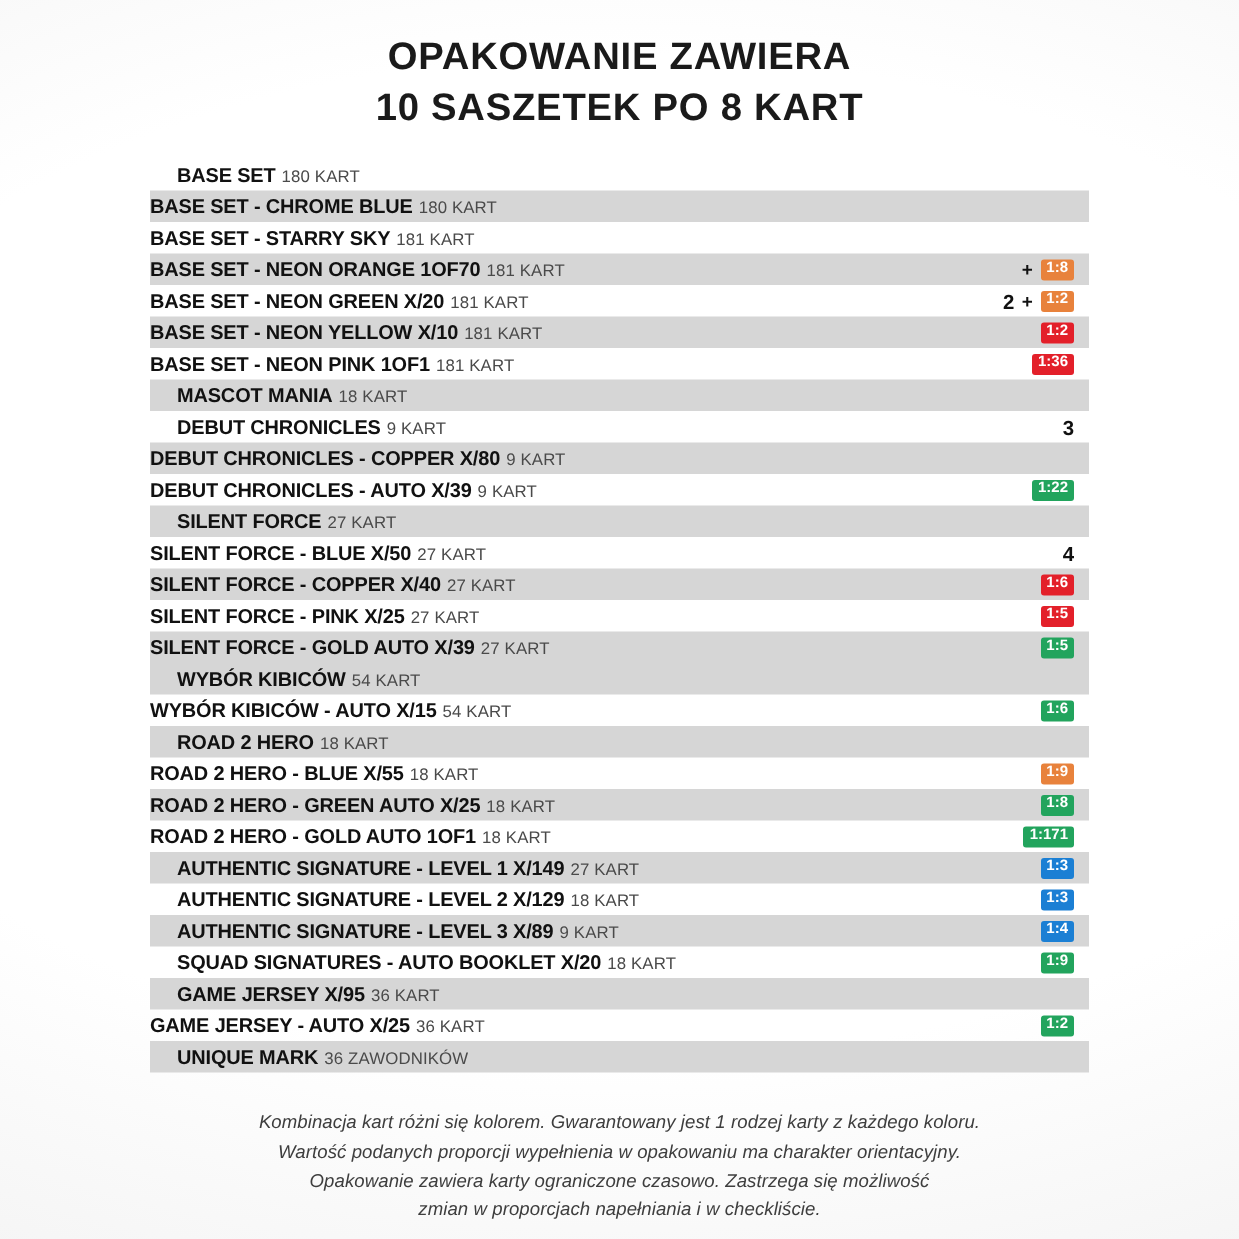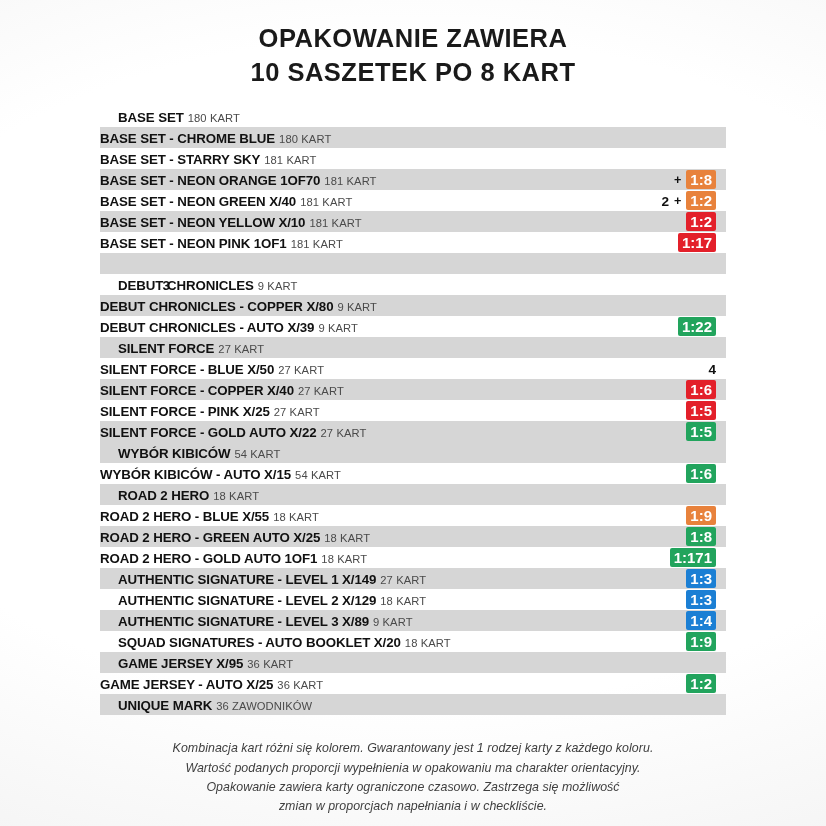--- a/index.html
+++ b/index.html
@@ -87,21 +87,21 @@
     margin-top:44px;
   }
   .plus{
     font-size:12.6px;
     font-weight:700;
     color:#111111;
     margin:0 -1px;
   }
   .badge{
     display:inline-block;
-    font-size:15px;
+    font-size:10px;
     font-weight:700;
     color:#ffffff;
     letter-spacing:0px;
     padding:1.5px 4px 2.5px 4px;
     border-radius:2px;
     line-height:1;
   }
 
   
   .footer{
@@ -147,40 +147,41 @@
       </div>
       <div class="row lvl1 stripe">
         <div class="label"><span class="name">BASE SET - NEON ORANGE 1OF70</span><span class="qty">181 KART</span></div>
         <div class="value">
           <span class="count">2</span>
           <span class="plus">+</span>
           <span class="badge" style="background: rgb(232, 130, 60);">1:8</span>
         </div>
       </div>
       <div class="row lvl1 plain">
-        <div class="label"><span class="name">BASE SET - NEON GREEN X/40</span><span class="qty">181 KART</span></div>
+        <div class="label"><span class="name">BASE SET - NEON GREEN X/20</span><span class="qty">181 KART</span></div>
         <div class="value">
           <span class="count">1</span>
           <span class="plus">+</span>
           <span class="badge" style="background: rgb(232, 130, 60);">1:2</span>
         </div>
       </div>
       <div class="row lvl1 stripe">
         <div class="label"><span class="name">BASE SET - NEON YELLOW X/10</span><span class="qty">181 KART</span></div>
         <div class="value">
           <span class="badge" style="background: rgb(227, 32, 42);">1:2</span>
         </div>
       </div>
       <div class="row lvl1 plain">
         <div class="label"><span class="name">BASE SET - NEON PINK 1OF1</span><span class="qty">181 KART</span></div>
         <div class="value">
-          <span class="badge" style="background: rgb(227, 32, 42);">1:17</span>
-        </div>
-      </div>
-      <div class="row lvl0 stripe">
+          <span class="badge" style="background: rgb(227, 32, 42);">1:36</span>
+        </div>
+      </div>
+      <div class="row lvl0 stripe">
+        <div class="label"><span class="name">MASCOT MANIA</span><span class="qty">18 KART</span></div>
         <div class="value">
           <span class="count">3</span>
         </div>
       </div>
       <div class="row lvl0 plain">
         <div class="label"><span class="name">DEBUT CHRONICLES</span><span class="qty">9 KART</span></div>
         <div class="value">
           <span class="count">2</span>
         </div>
       </div>
@@ -210,21 +211,21 @@
           <span class="badge" style="background: rgb(227, 32, 42);">1:6</span>
         </div>
       </div>
       <div class="row lvl1 plain">
         <div class="label"><span class="name">SILENT FORCE - PINK X/25</span><span class="qty">27 KART</span></div>
         <div class="value">
           <span class="badge" style="background: rgb(227, 32, 42);">1:5</span>
         </div>
       </div>
       <div class="row lvl1 stripe">
-        <div class="label"><span class="name">SILENT FORCE - GOLD AUTO X/22</span><span class="qty">27 KART</span></div>
+        <div class="label"><span class="name">SILENT FORCE - GOLD AUTO X/39</span><span class="qty">27 KART</span></div>
         <div class="value">
           <span class="badge" style="background: rgb(34, 164, 93);">1:5</span>
         </div>
       </div>
       <div class="row lvl0 stripe">
         <div class="label"><span class="name">WYBÓR KIBICÓW</span><span class="qty">54 KART</span></div>
         <div class="value">
           <span class="count">9</span>
         </div>
       </div>

